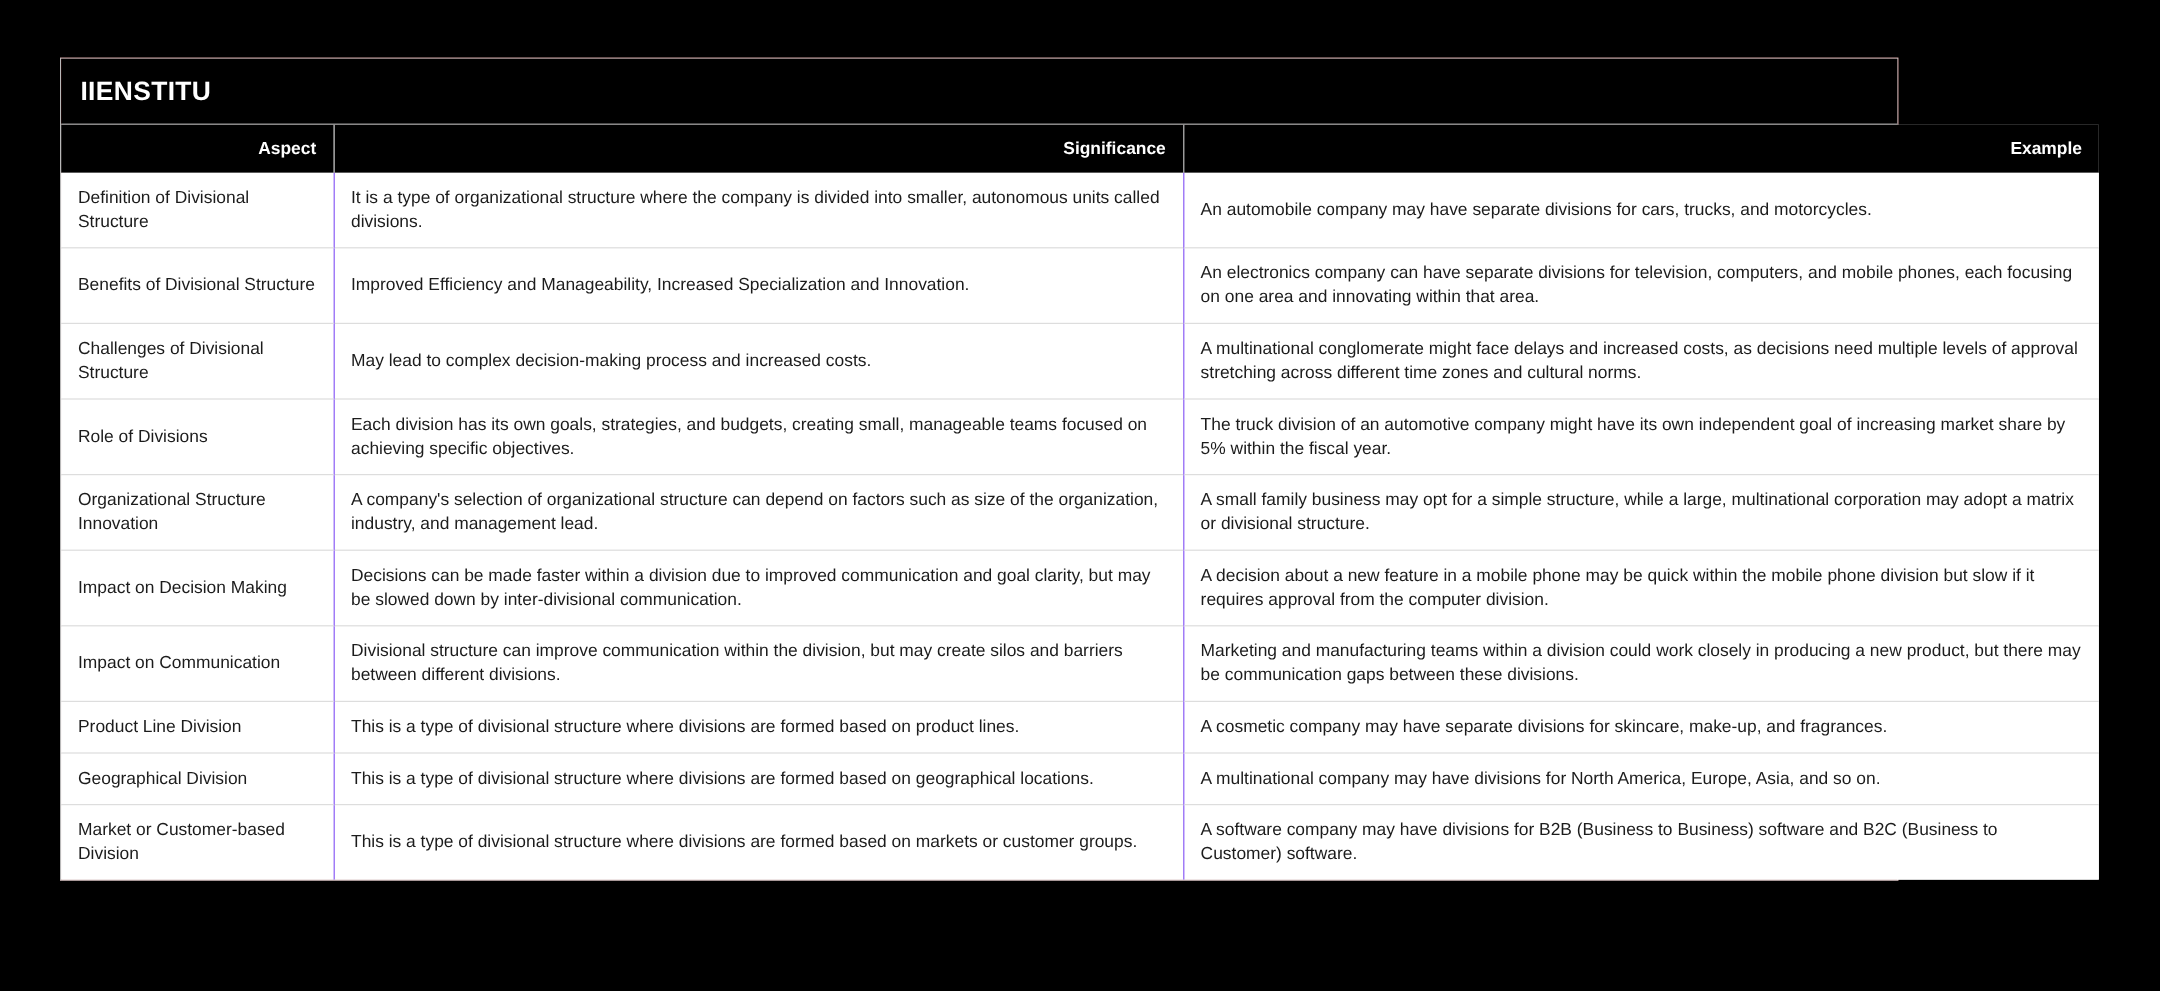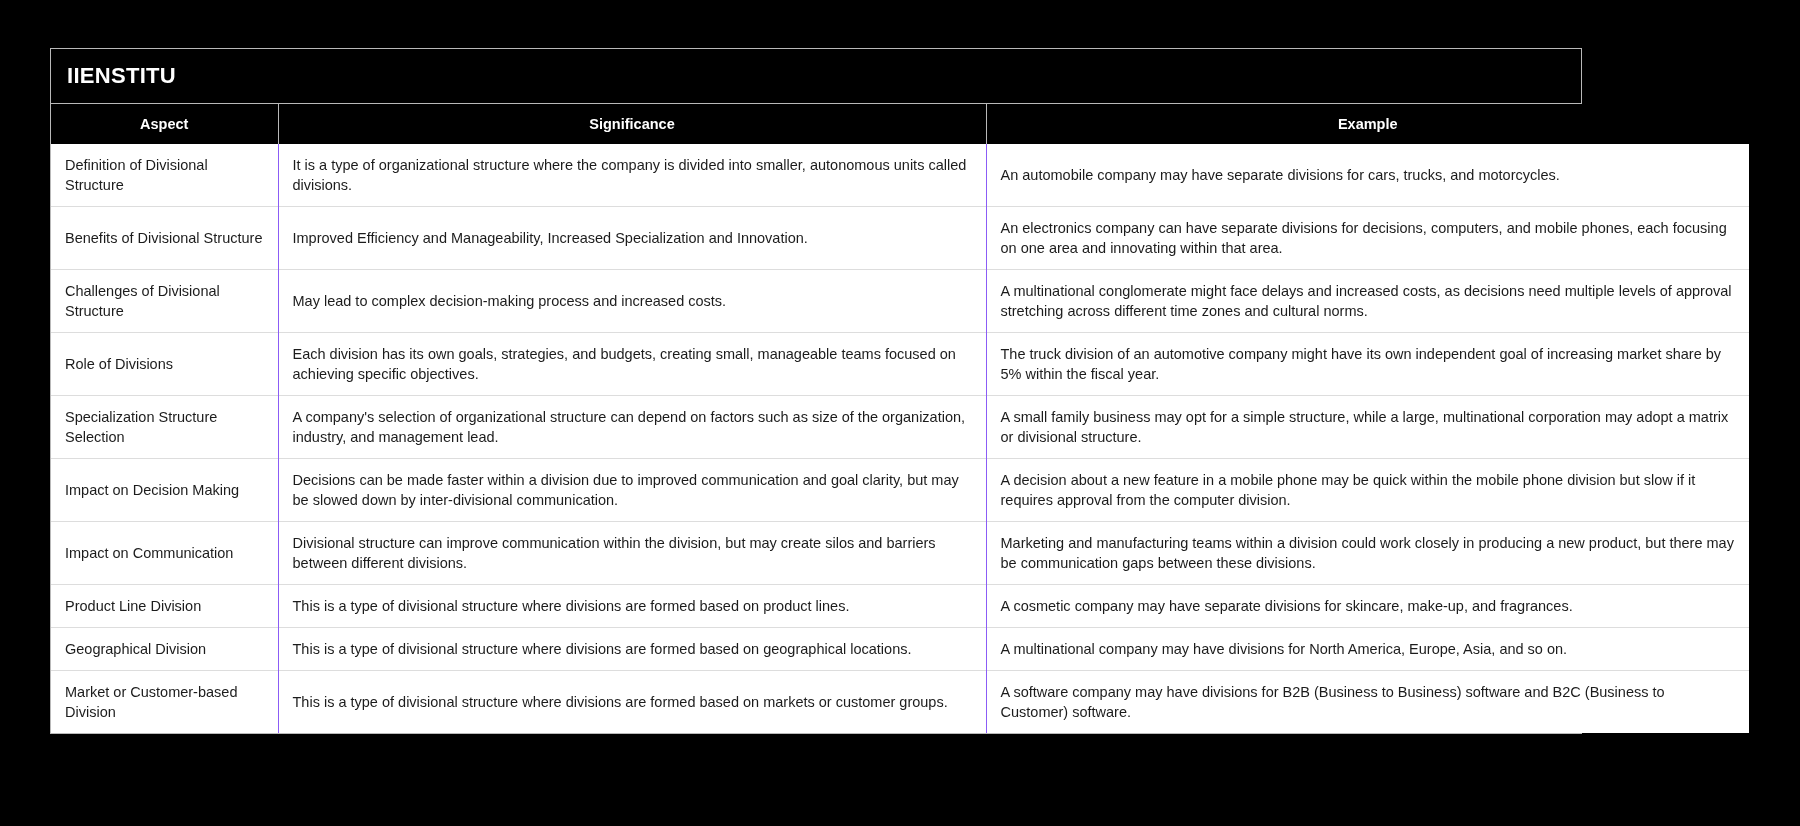--- a/index.html
+++ b/index.html
@@ -53,21 +53,21 @@
     border-collapse: collapse;
     table-layout: fixed;
     background: #ffffff;
   }
 
   table.data-table thead th {
     background: #000000;
     color: #ffffff;
     font-size: 14.5px;
     font-weight: bold;
-    text-align: center;
+    text-align: right;
     padding: 12px 14px;
     border-right: 1px solid #b9b9b9;
     vertical-align: middle;
     box-sizing: border-box;
   }
   table.data-table thead th:last-child {
     border-right: none;
     margin-left: 16px;
   }
 
@@ -119,34 +119,34 @@
       </thead>
       <tbody>
         <tr>
           <td>Definition of Divisional Structure</td>
           <td>It is a type of organizational structure where the company is divided into smaller, autonomous units called divisions.</td>
           <td>An automobile company may have separate divisions for cars, trucks, and motorcycles.</td>
         </tr>
         <tr>
           <td>Benefits of Divisional Structure</td>
           <td>Improved Efficiency and Manageability, Increased Specialization and Innovation.</td>
-          <td>An electronics company can have separate divisions for decisions, computers, and mobile phones, each focusing on one area and innovating within that area.</td>
+          <td>An electronics company can have separate divisions for television, computers, and mobile phones, each focusing on one area and innovating within that area.</td>
         </tr>
         <tr>
           <td>Challenges of Divisional Structure</td>
           <td>May lead to complex decision-making process and increased costs.</td>
           <td>A multinational conglomerate might face delays and increased costs, as decisions need multiple levels of approval stretching across different time zones and cultural norms.</td>
         </tr>
         <tr>
           <td>Role of Divisions</td>
           <td>Each division has its own goals, strategies, and budgets, creating small, manageable teams focused on achieving specific objectives.</td>
           <td>The truck division of an automotive company might have its own independent goal of increasing market share by 5% within the fiscal year.</td>
         </tr>
         <tr>
-          <td>Specialization Structure Selection</td>
+          <td>Organizational Structure Innovation</td>
           <td>A company's selection of organizational structure can depend on factors such as size of the organization, industry, and management lead.</td>
           <td>A small family business may opt for a simple structure, while a large, multinational corporation may adopt a matrix or divisional structure.</td>
         </tr>
         <tr>
           <td>Impact on Decision Making</td>
           <td>Decisions can be made faster within a division due to improved communication and goal clarity, but may be slowed down by inter-divisional communication.</td>
           <td>A decision about a new feature in a mobile phone may be quick within the mobile phone division but slow if it requires approval from the computer division.</td>
         </tr>
         <tr>
           <td>Impact on Communication</td>

